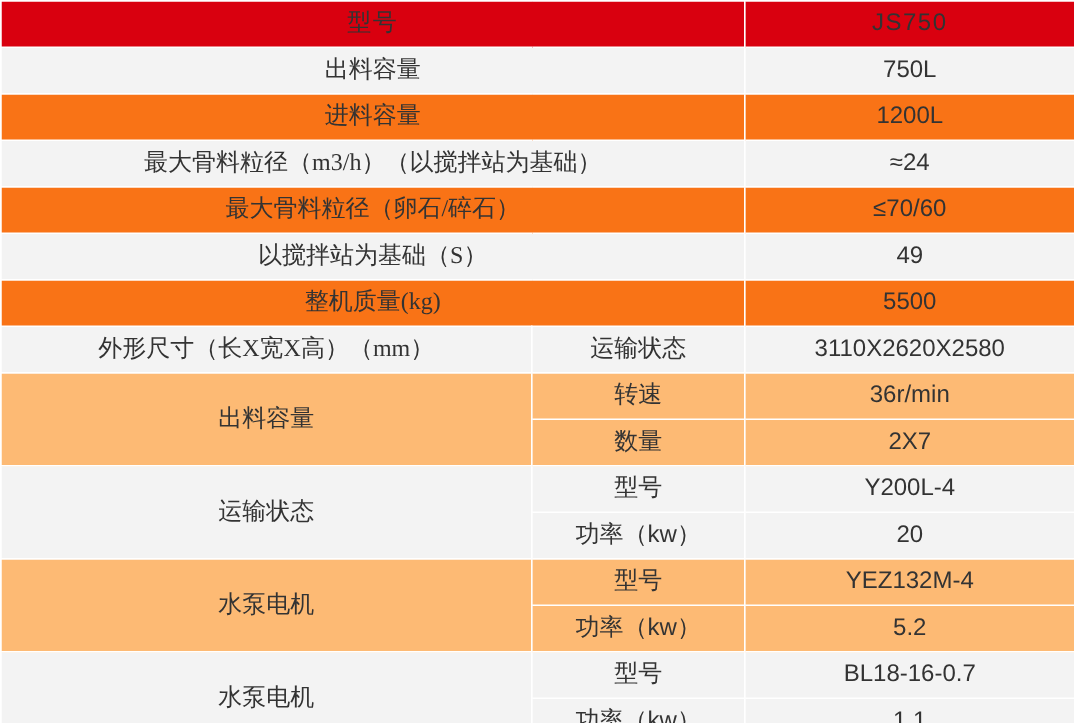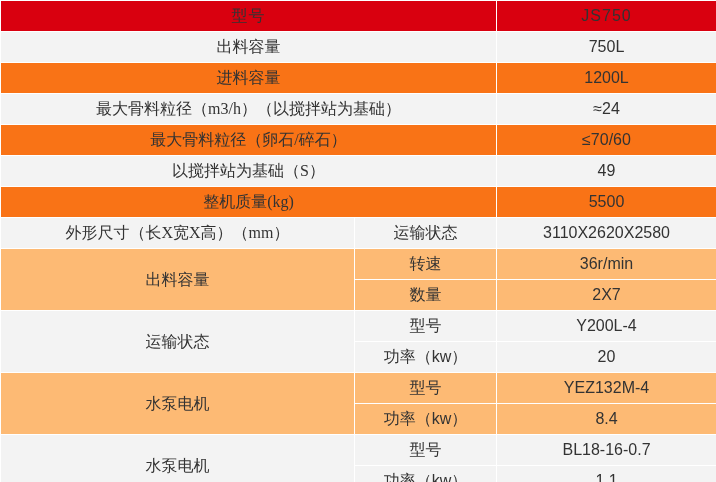--- a/index.html
+++ b/index.html
@@ -122,21 +122,21 @@
       <td class="cell-light">20</td>
     </tr>
 
     <tr>
       <td class="cell-dark label-cell" rowspan="2">水泵电机</td>
       <td class="cell-dark">型号</td>
       <td class="cell-dark">YEZ132M-4</td>
     </tr>
     <tr>
       <td class="cell-dark">功率（kw）</td>
-      <td class="cell-dark">8.4</td>
+      <td class="cell-dark">5.2</td>
     </tr>
 
     <tr>
       <td class="cell-light label-cell" rowspan="2">水泵电机</td>
       <td class="cell-light">型号</td>
       <td class="cell-light">BL18-16-0.7</td>
     </tr>
     <tr>
       <td class="cell-light">功率（kw）</td>
       <td class="cell-light">1.1</td>

